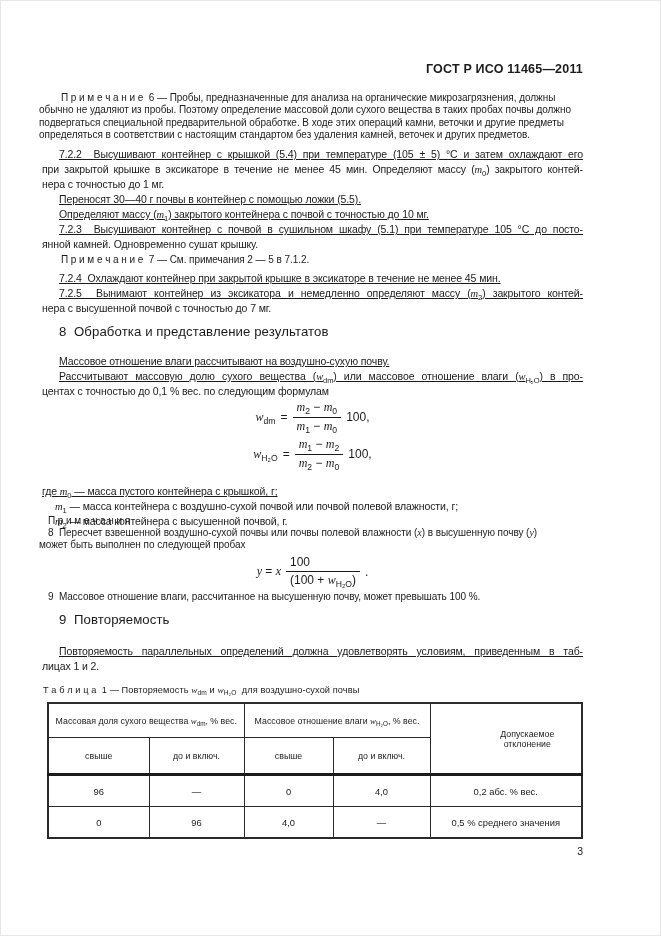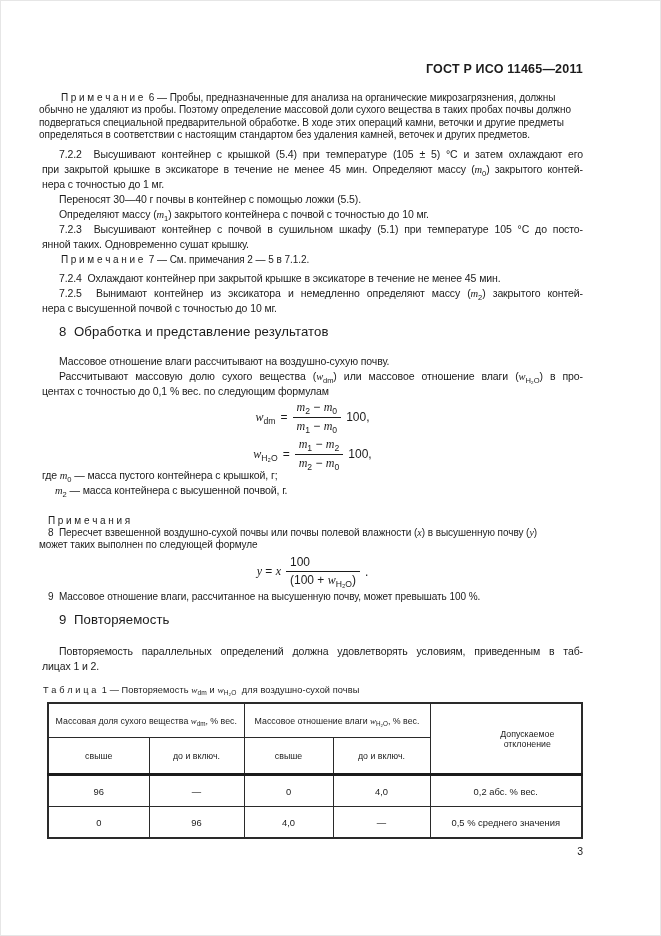--- a/index.html
+++ b/index.html
@@ -13,21 +13,21 @@
     color: #1b1b1b;
     overflow: hidden;
   }
   .abs { position: absolute; }
   
   .dochead { left:42px; right:78px; top:62px; text-align:right; font-weight:bold; font-size:12.5px; letter-spacing:.2px; }
   
   .para { left:42px; width:541px; font-size:10.5px; line-height:15.2px; letter-spacing:-0.1px; }
   .para .ln { text-align: justify; text-align-last: justify; }
   .para .ln:last-child { text-align:left; text-align-last:left; }
-  .para .ln:first-child { text-indent: 17px; }
+  .para .ln:first-child { text-indent: 17px; text-decoration: underline; }
   .para.noind .ln:first-child { text-indent: 0; }
   
   .small { left:39px; width:545px; font-size:10px; line-height:12.4px; letter-spacing:-0.05px; }
   .small .ln:first-child { text-indent: 22px; }
   .small.ind8 .ln:first-child { text-indent: 9px; }
   
   .where .ln { text-align:left !important; text-align-last:left !important; }
   .where .ln:first-child { text-indent:0; }
   .where .ln + .ln { padding-left: 13px; }
   
@@ -72,33 +72,33 @@
       <div class="ln">нера с точностью до 1 мг.</div>
     </div>
   <div class="abs para" style="top:192px">
       <div class="ln">Переносят 30—40 г почвы в контейнер с помощью ложки (5.5).</div>
     </div>
   <div class="abs para" style="top:207px">
       <div class="ln">Определяют массу (<i>m</i><sub>1</sub>) закрытого контейнера с почвой с точностью до 10 мг.</div>
     </div>
   <div class="abs para" style="top:222px">
       <div class="ln">7.2.3&nbsp; Высушивают контейнер с почвой в сушильном шкафу (5.1) при температуре 105 °С до посто-</div>
-      <div class="ln">янной таких. Одновременно сушат крышку.</div>
+      <div class="ln">янной камней. Одновременно сушат крышку.</div>
     </div>
 
   <div class="abs small" style="top:254px">
       <div class="ln">П р и м е ч а н и е&nbsp; 7 — См. примечания 2 — 5 в 7.1.2.</div>
     </div>
 
   <div class="abs para" style="top:271px">
       <div class="ln">7.2.4&nbsp; Охлаждают контейнер при закрытой крышке в эксикаторе в течение не менее 45 мин.</div>
     </div>
   <div class="abs para" style="top:286px">
       <div class="ln">7.2.5&nbsp; Вынимают контейнер из эксикатора и немедленно определяют массу (<i>m</i><sub>2</sub>) закрытого контей-</div>
-      <div class="ln">нера с высушенной почвой с точностью до 10 мг.</div>
+      <div class="ln">нера с высушенной почвой с точностью до 7 мг.</div>
     </div>
 
   <div class="abs h1" style="top:324px">8&nbsp; Обработка и представление результатов</div>
 
   <div class="abs para" style="top:354px">
       <div class="ln">Массовое отношение влаги рассчитывают на воздушно-сухую почву.</div>
     </div>
   <div class="abs para" style="top:369px">
       <div class="ln">Рассчитывают массовую долю сухого вещества (<i>w</i><sub>dm</sub>) или массовое отношение влаги (<i>w</i><sub>H₂O</sub>) в про-</div>
       <div class="ln">центах с точностью до 0,1 % вес. по следующим формулам</div>
@@ -121,31 +121,32 @@
       <span><i>w</i><sub>H₂O</sub></span>
       <span>=</span>
       <span class="frac">
         <span class="num"><i>m</i><sub>1</sub> − <i>m</i><sub>2</sub></span>
         <span class="den"><i>m</i><sub>2</sub> − <i>m</i><sub>0</sub></span>
       </span>
       <span>100,</span>
     </span>
   </div>
 
-  <div class="abs para where noind" style="top:468px">
+  <div class="abs para where noind" style="top:484px">
       <div class="ln">где <i>m</i><sub>0</sub> — масса пустого контейнера с крышкой, г;</div>
+      <div class="ln"><i>m</i><sub>1</sub> — масса контейнера с воздушно-сухой почвой или почвой полевой влажности, г;</div>
       <div class="ln"><i>m</i><sub>2</sub> — масса контейнера с высушенной почвой, г.</div>
     </div>
 
   <div class="abs small ind8" style="top:515px">
     <div class="ln">П р и м е ч а н и я</div>
   </div>
   <div class="abs small ind8" style="top:527px">
       <div class="ln">8&nbsp; Пересчет взвешенной воздушно-сухой почвы или почвы полевой влажности (<i>x</i>) в высушенную почву (<i>y</i>)</div>
-      <div class="ln">может таких выполнен по следующей формуле</div>
+      <div class="ln">может быть выполнен по следующей пробах</div>
     </div>
 
   <div class="abs formula" style="top:555px">
     <span class="box">
       <span><i>y</i> = <i>x</i></span>
       <span class="frac">
         <span class="num">100</span>
         <span class="den">(100 + <i>w</i><sub>H₂O</sub>)</span>
       </span>
       <span>.</span>

